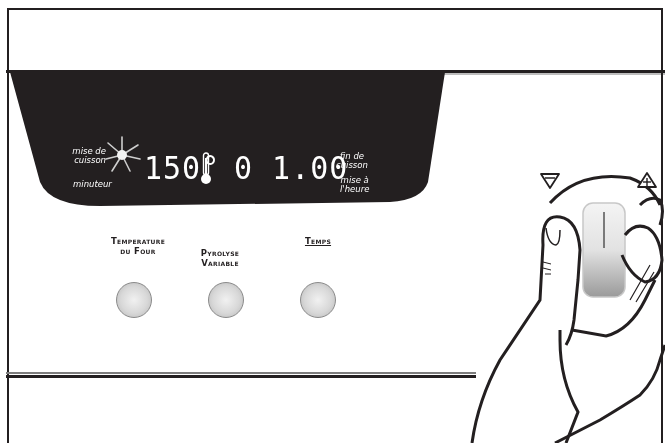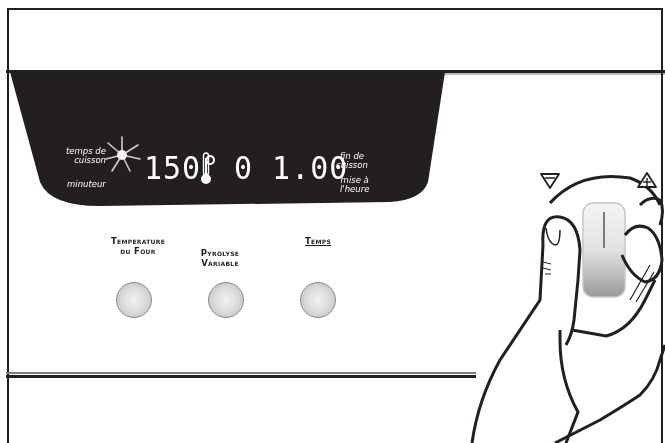--- a/index.html
+++ b/index.html
@@ -39,24 +39,24 @@
     <line x1="22" y1="20" x2="40" y2="24"></line>
     <line x1="22" y1="20" x2="30" y2="36"></line>
     <line x1="22" y1="20" x2="12" y2="36"></line>
     <line x1="22" y1="20" x2="6" y2="24"></line>
     <line x1="22" y1="20" x2="8" y2="8"></line>
   </g>
   <circle cx="22" cy="20" r="5" fill="#f2f2f2"></circle>
 </svg>
 
 <div class="lbl left" style="left:60px;top:147px;width:46px;">
-  <div>temps de</div>
+  <div>mise de</div>
   <div>cuisson</div>
 </div>
-<div class="lbl" style="left:67px;top:180px;">minuteur</div>
+<div class="lbl" style="left:73px;top:180px;">minuteur</div>
 
 <div class="digits" style="left:144px;">150°</div>
 
 <svg style="position:absolute;left:200px;top:152px;" width="12" height="34" viewBox="0 0 12 34">
   <rect x="3.5" y="1" width="5" height="22" rx="2.5" fill="none" stroke="#fff" stroke-width="1.4"></rect>
   <rect x="5" y="6" width="2" height="18" fill="#fff"></rect>
   <circle cx="6" cy="27" r="5" fill="#fff"></circle>
 </svg>
 
 <div class="digits" style="left:234px;">0 1.00</div>

